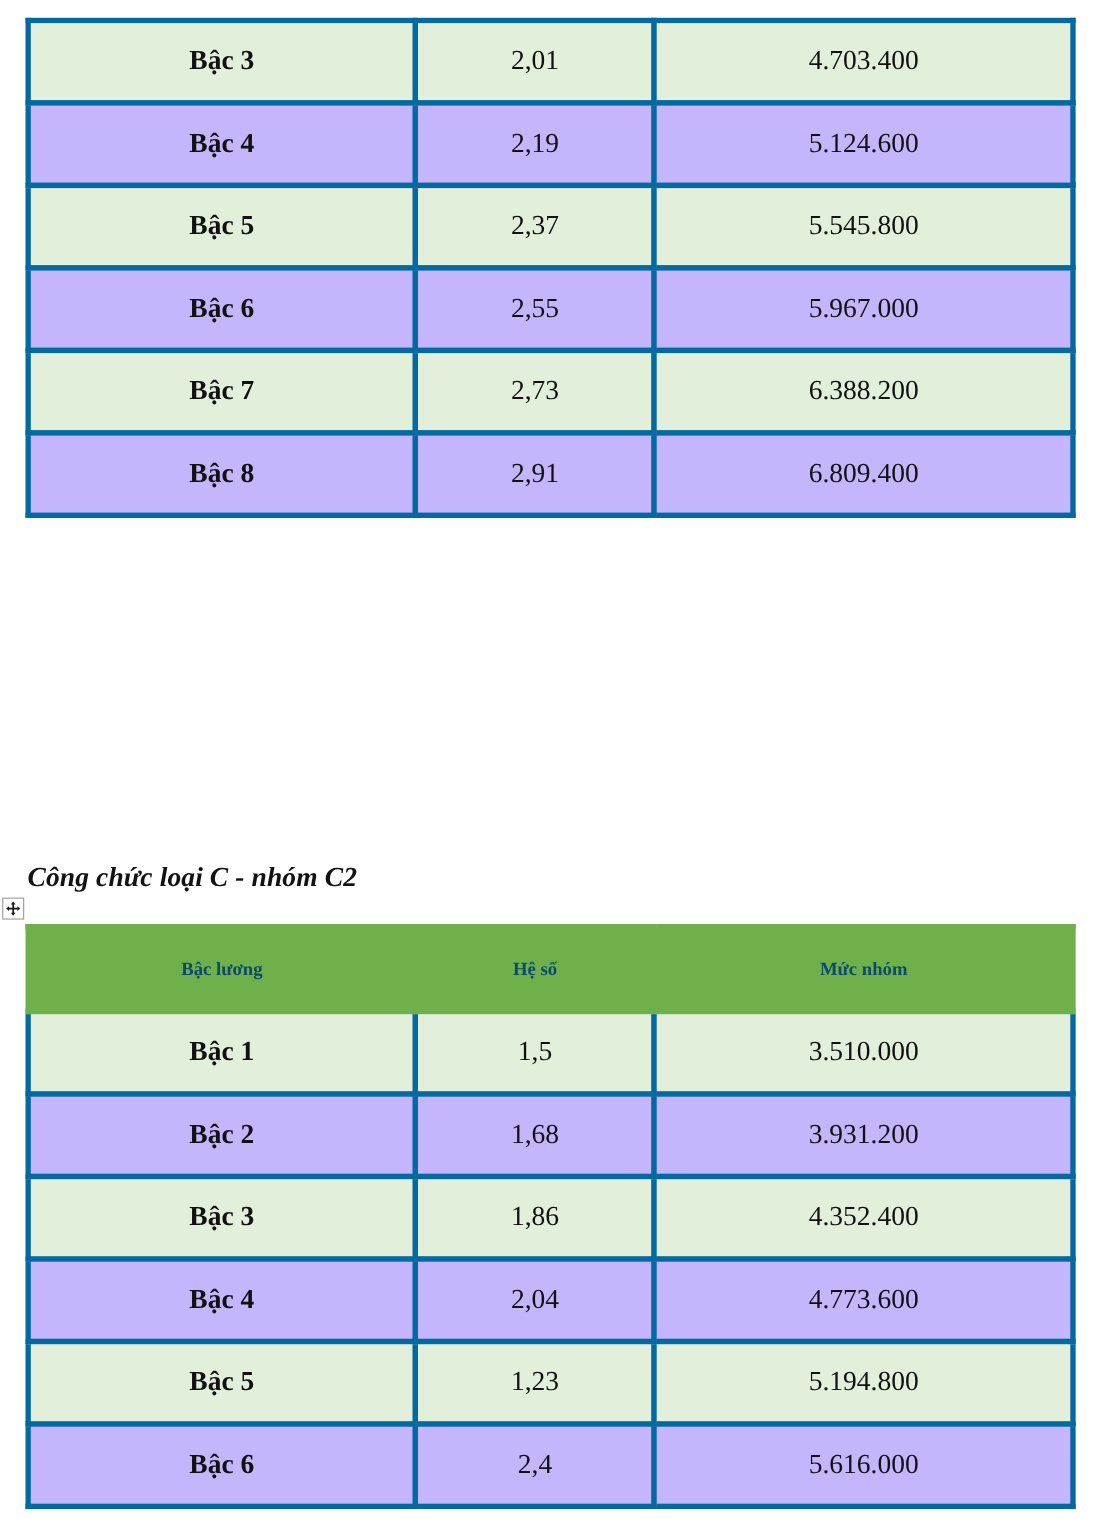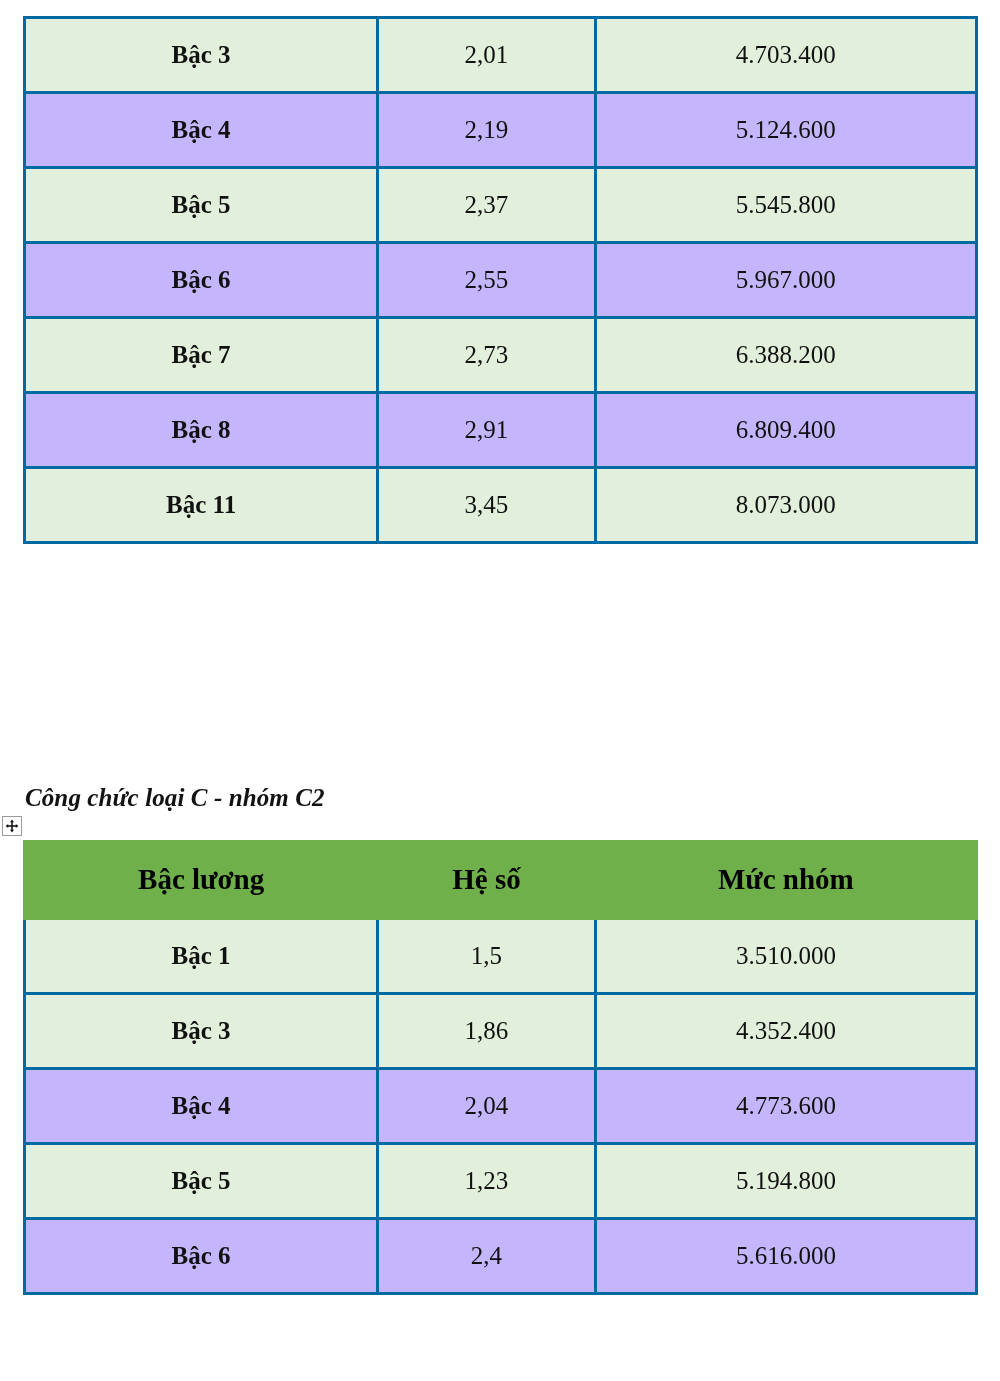--- a/index.html
+++ b/index.html
@@ -27,21 +27,21 @@
 
   
   .salary-table {
     border-collapse: collapse;
     table-layout: fixed;
     border-spacing: 0;
     background: #ffffff;
   }
   .salary-table td,
   .salary-table th {
-    border: 3px solid #0369a1;
+    border: 5px solid #0369a1;
     text-align: center;
     vertical-align: middle;
     padding: 0;
     font-size: 25px;
     line-height: 1.15;
     color: #111111;
   }
   .salary-table .col-grade { width: 354px; }
   .salary-table .col-coef  { width: 218px; }
   .salary-table .col-level { width: 382px; }
@@ -56,23 +56,23 @@
     font-weight: normal;
   }
 
   .row-shade td { background: #E2EFDA; }
   .row-plain td { background: #c4b5fd; }
 
   
   .salary-table thead tr { height: 77px; }
   .salary-table thead th {
     background: #6FB04B;
-    color: #000000;
+    color: #0c4a6e;
     font-weight: bold;
-    font-size: 29px;
+    font-size: 17px;
     border-color: #6FB04B;
   }
 
   
   .table-1-wrap {
     position: absolute;
     left: 23px;
     top: 16px;
     width: 955px;
     overflow: hidden;
@@ -153,25 +153,20 @@
           </tr>
           <tr class="row-shade">
             <td class="cell-grade">Bậc 7</td>
             <td class="cell-coef">2,73</td>
             <td class="cell-level">6.388.200</td>
           </tr>
           <tr class="row-plain">
             <td class="cell-grade">Bậc 8</td>
             <td class="cell-coef">2,91</td>
             <td class="cell-level">6.809.400</td>
-          </tr>
-          <tr class="row-shade">
-            <td class="cell-grade">Bậc 11</td>
-            <td class="cell-coef">3,45</td>
-            <td class="cell-level">8.073.000</td>
           </tr>
         </tbody>
     </table>
   </div>
 
   <div class="section-caption">Công chức loại C - nhóm C2</div>
 
   <div class="table-move-handle">
     <span>
       <svg width="14" height="14" viewBox="0 0 14 14" aria-hidden="true">
@@ -200,20 +195,25 @@
           <th>Hệ số</th>
           <th>Mức nhóm</th>
         </tr>
       </thead>
       <tbody>
           <tr class="row-shade">
             <td class="cell-grade">Bậc 1</td>
             <td class="cell-coef">1,5</td>
             <td class="cell-level">3.510.000</td>
           </tr>
+          <tr class="row-plain">
+            <td class="cell-grade">Bậc 2</td>
+            <td class="cell-coef">1,68</td>
+            <td class="cell-level">3.931.200</td>
+          </tr>
           <tr class="row-shade">
             <td class="cell-grade">Bậc 3</td>
             <td class="cell-coef">1,86</td>
             <td class="cell-level">4.352.400</td>
           </tr>
           <tr class="row-plain">
             <td class="cell-grade">Bậc 4</td>
             <td class="cell-coef">2,04</td>
             <td class="cell-level">4.773.600</td>
           </tr>

